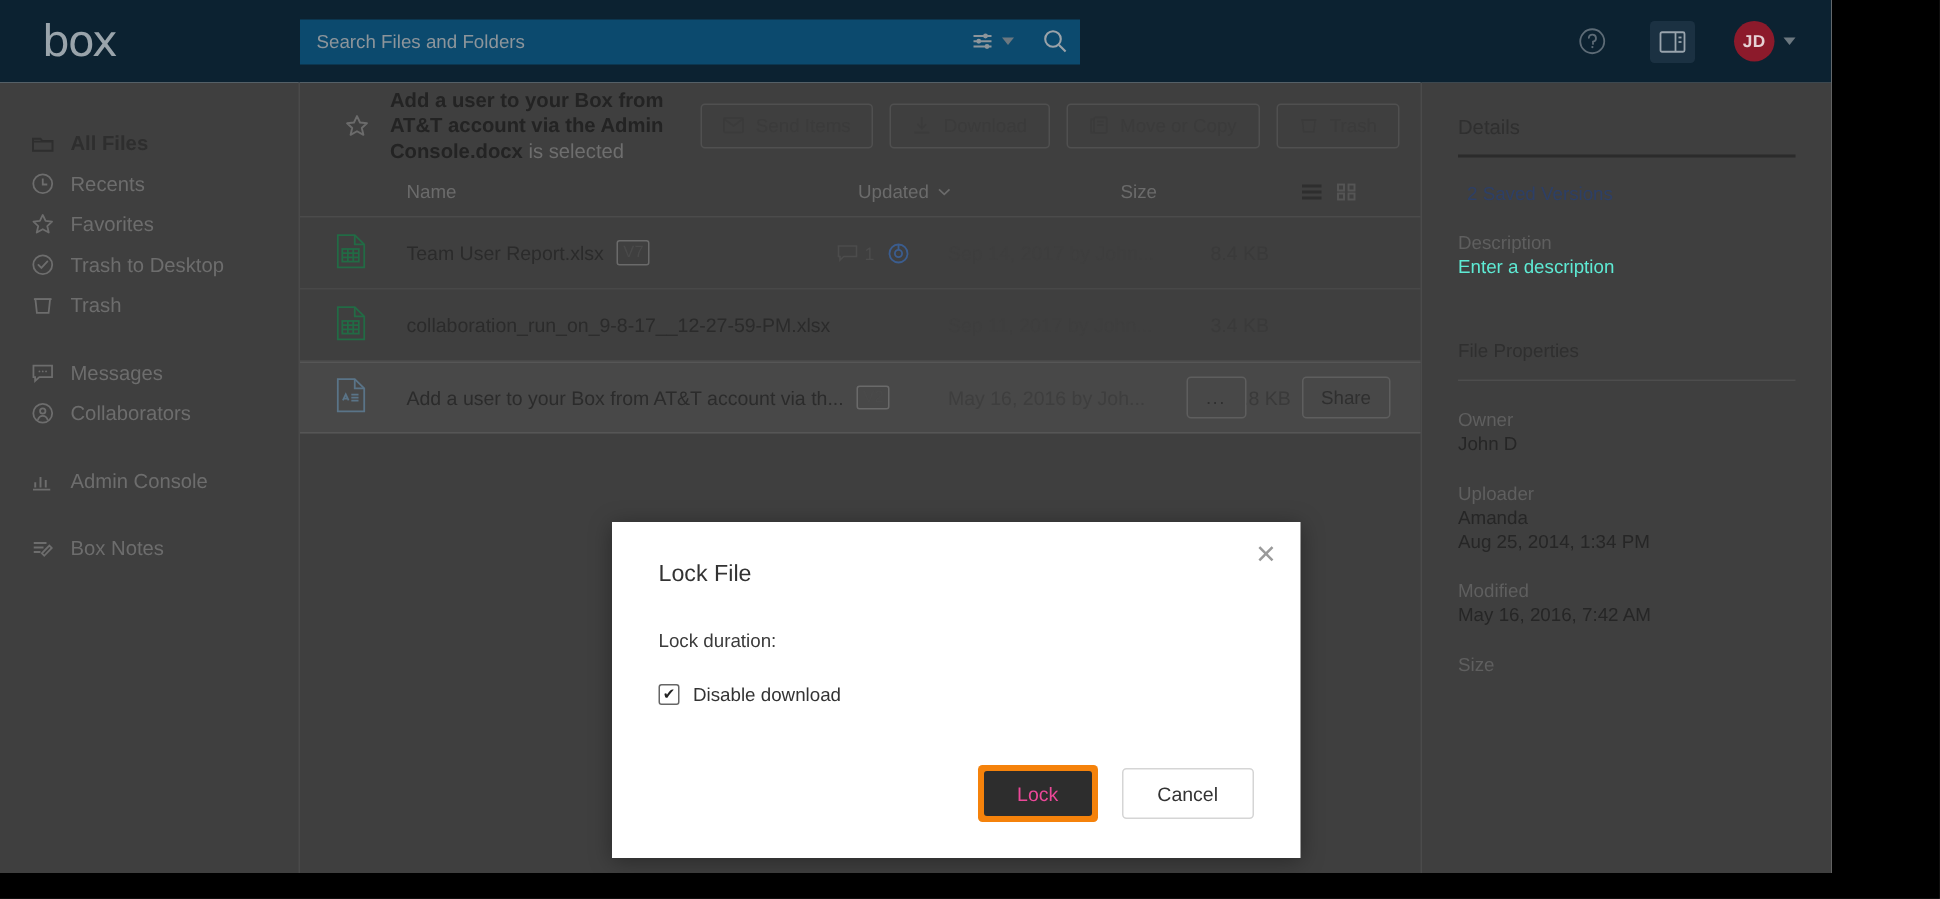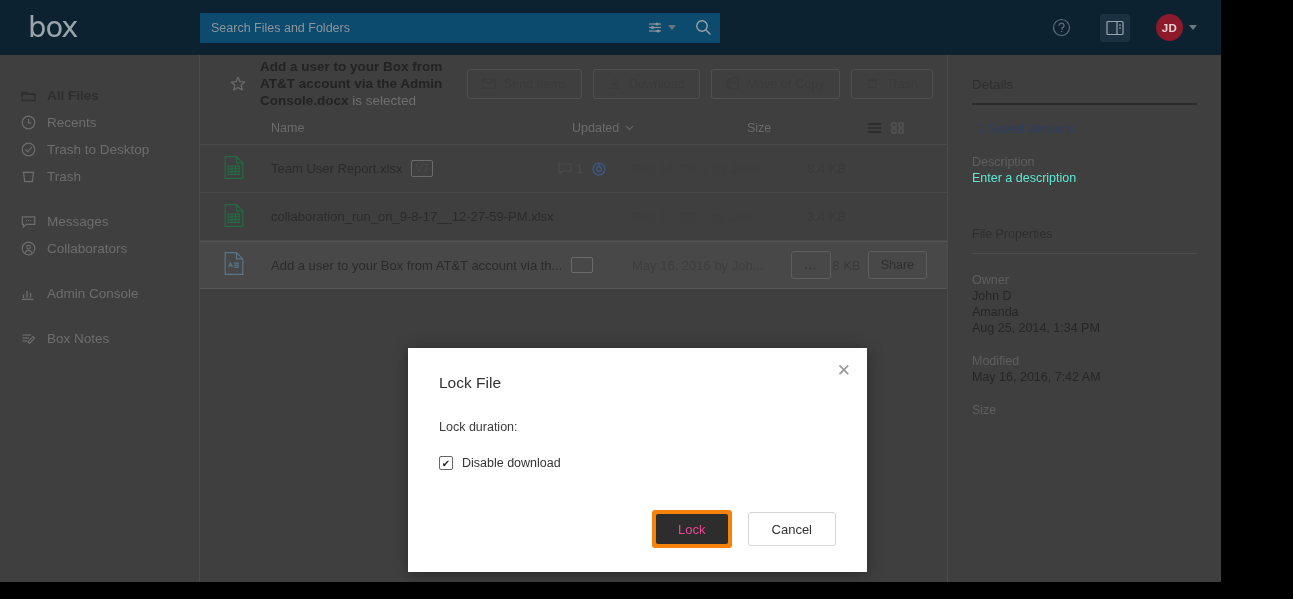--- a/index.html
+++ b/index.html
@@ -251,20 +251,28 @@
         <span>All Files</span>
       </div>
       <div class="side-item">
         <span class="ico">
           <svg width="15" height="15" viewBox="0 0 15 15" fill="none" stroke="#6d6d6d" stroke-width="1.2">
             <circle cx="7.5" cy="7.5" r="6.3"></circle>
               <path d="M7.5 4v4h3"></path>
           </svg>
         </span>
         <span>Recents</span>
+      </div>
+      <div class="side-item">
+        <span class="ico">
+          <svg width="15" height="15" viewBox="0 0 15 15" fill="none" stroke="#6d6d6d" stroke-width="1.2">
+            <path d="M7.5 1.3l1.9 4 4.3.5-3.2 2.9 1 4.3-4-2.2-4 2.2 1-4.3L1.3 5.8l4.3-.5z" stroke-linejoin="round"></path>
+          </svg>
+        </span>
+        <span>Favorites</span>
       </div>
       <div class="side-item">
         <span class="ico">
           <svg width="15" height="15" viewBox="0 0 15 15" fill="none" stroke="#6d6d6d" stroke-width="1.2">
             <circle cx="7.5" cy="7.5" r="6.3"></circle>
               <path d="M4.6 7.6l2 2 4-4.3" stroke-linecap="round"></path>
           </svg>
         </span>
         <span>Trash to Desktop</span>
       </div>
@@ -492,20 +500,21 @@
     <div class="details">
       <div class="det-title">Details</div>
       <div class="det-rule"></div>
       <div class="det-link">2 Saved Versions</div>
       <div class="det-label">Description</div>
       <div class="det-ph">Enter a description</div>
       <div class="sect-title">File Properties</div>
       <div class="sect-rule"></div>
       <div class="det-label">Owner</div>
       <div class="det-value">John D</div>
+      <div class="det-label">Uploader</div>
       <div class="det-value">Amanda</div>
       <div class="det-value">Aug 25, 2014, 1:34 PM</div>
       <div class="det-label">Modified</div>
       <div class="det-value">May 16, 2016, 7:42 AM</div>
       <div class="det-label">Size</div>
     </div>
   </div>
 
   <div class="modal">
     <div class="modal-close">✕</div>

